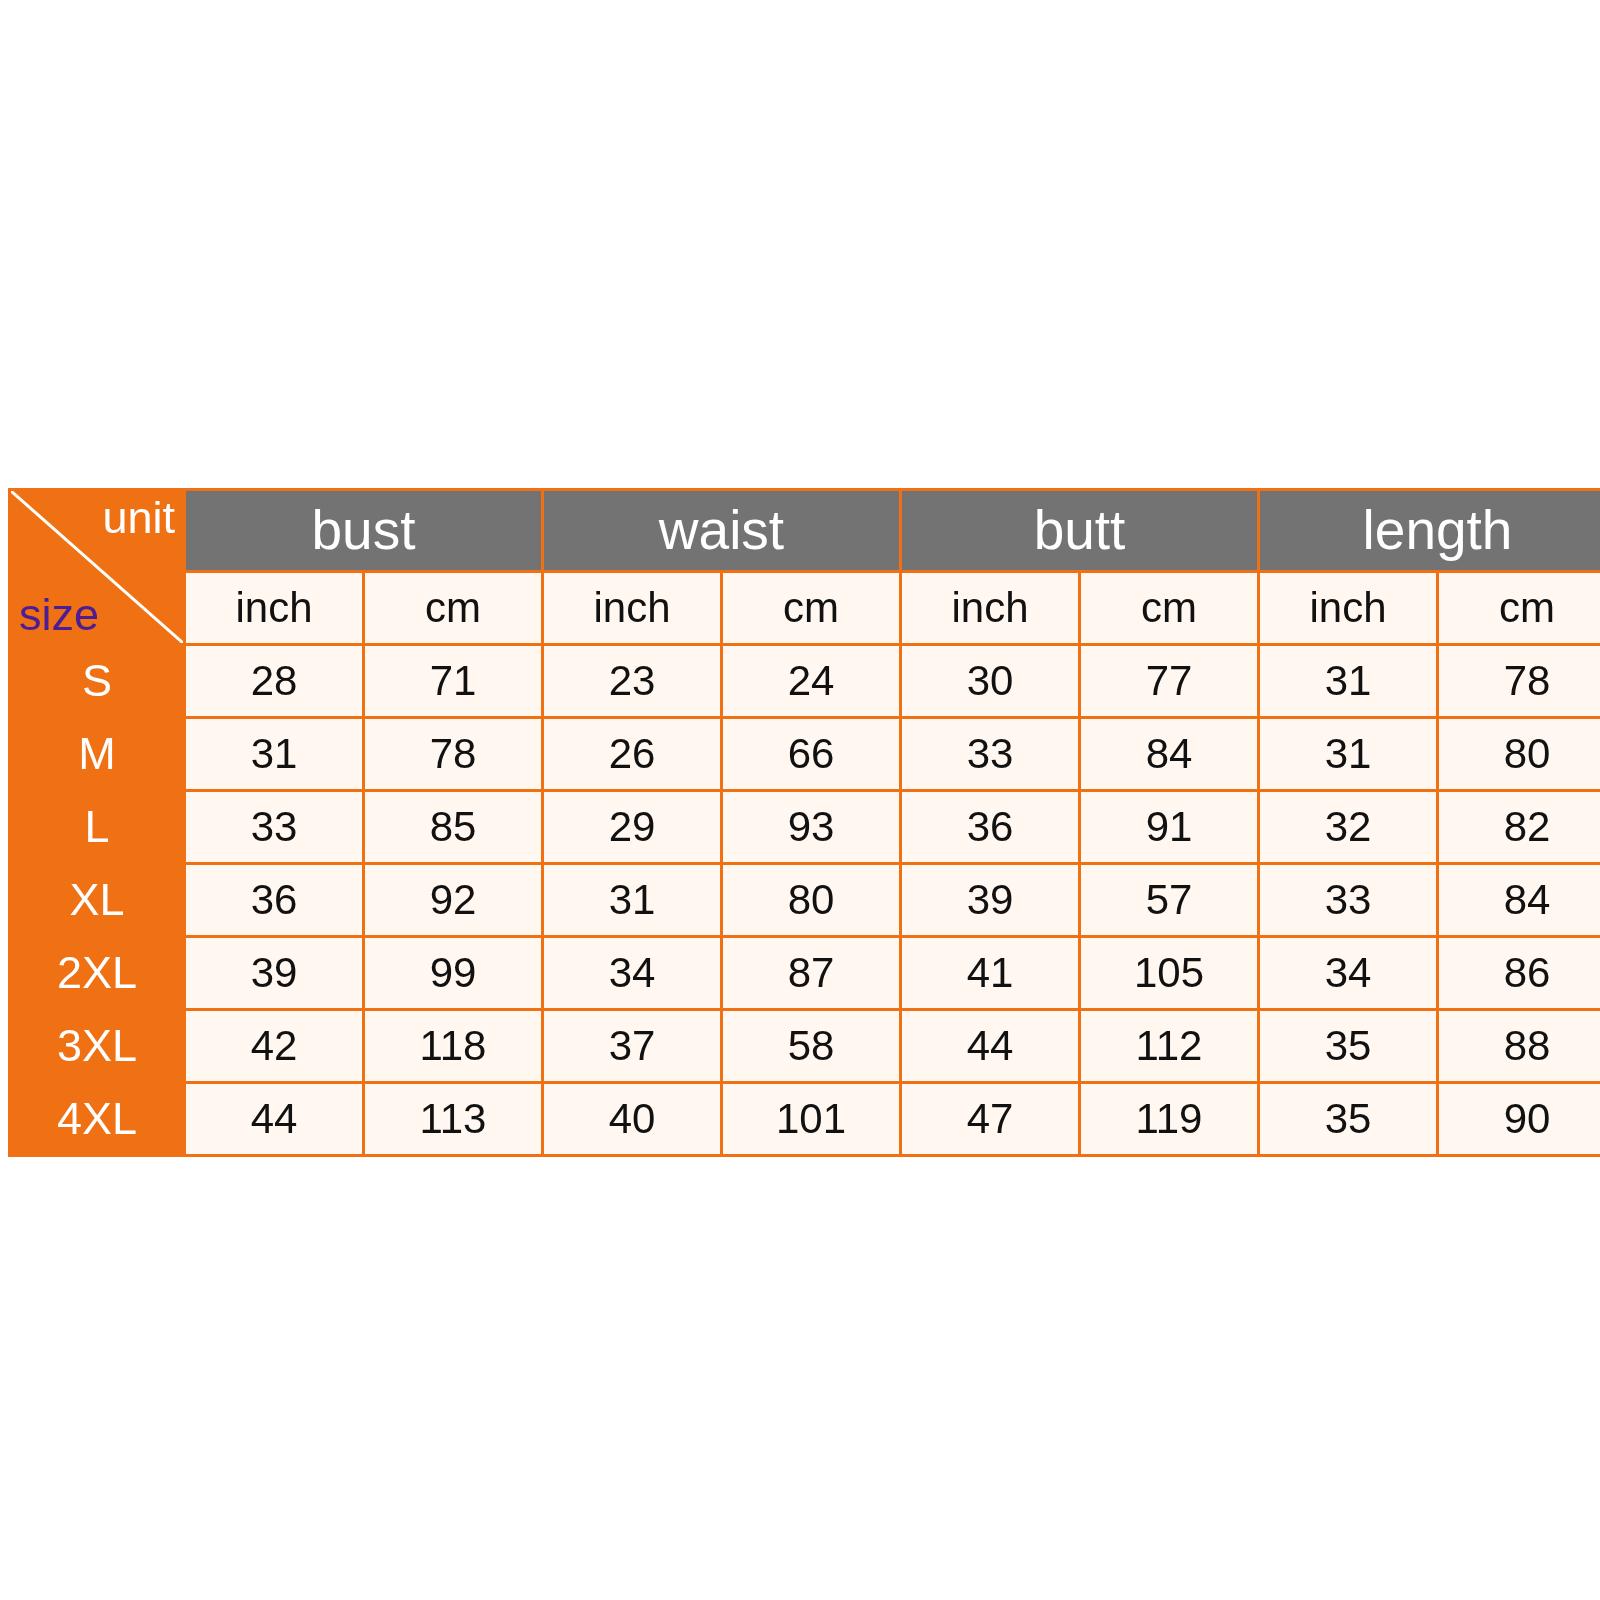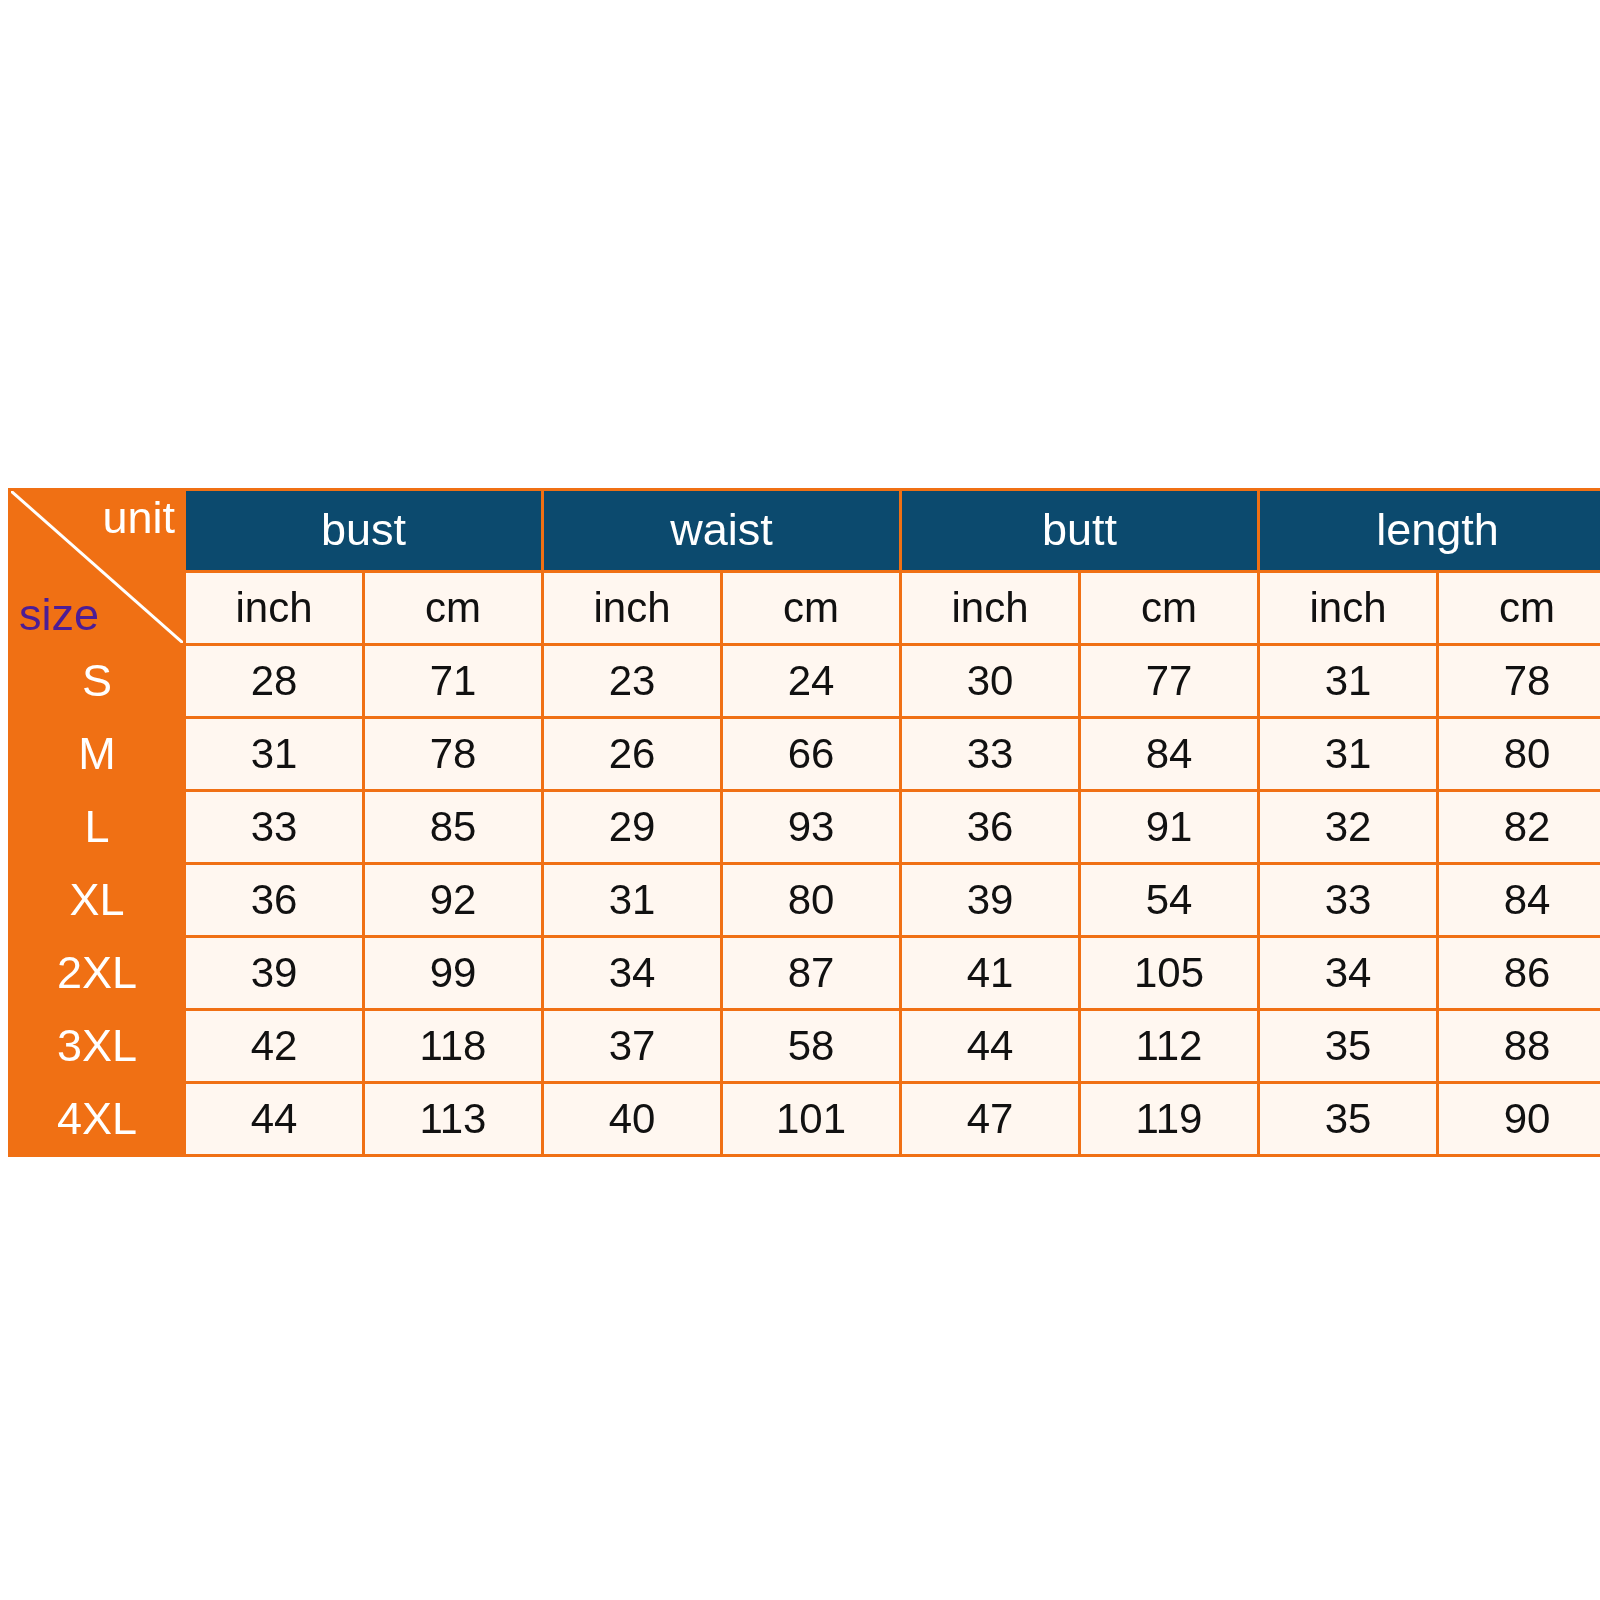--- a/index.html
+++ b/index.html
@@ -40,23 +40,23 @@
     color: #111111;
     background: #FFF7F0;
     font-size: 42px;
     height: 70px;
     line-height: 70px;
     font-family: "Liberation Sans", sans-serif;
   }
 
   
   table.size-chart th.grp {
-    background: #0c4a6e;
+    background: #737373;
     color: #ffffff;
-    font-size: 45px;
+    font-size: 55px;
     height: 78px;
     line-height: 78px;
   }
   table.size-chart td.sizecell {
     background: #F07014;
     color: #ffffff;
     font-size: 45px;
   }
 
   
@@ -182,21 +182,21 @@
         <td class="val">32</td>
         <td class="val">82</td>
       </tr>
       <tr>
         <td class="sizecell">XL</td>
         <td class="val">36</td>
         <td class="val">92</td>
         <td class="val">31</td>
         <td class="val">80</td>
         <td class="val">39</td>
-        <td class="val">54</td>
+        <td class="val">57</td>
         <td class="val">33</td>
         <td class="val">84</td>
       </tr>
       <tr>
         <td class="sizecell">2XL</td>
         <td class="val">39</td>
         <td class="val">99</td>
         <td class="val">34</td>
         <td class="val">87</td>
         <td class="val">41</td>

